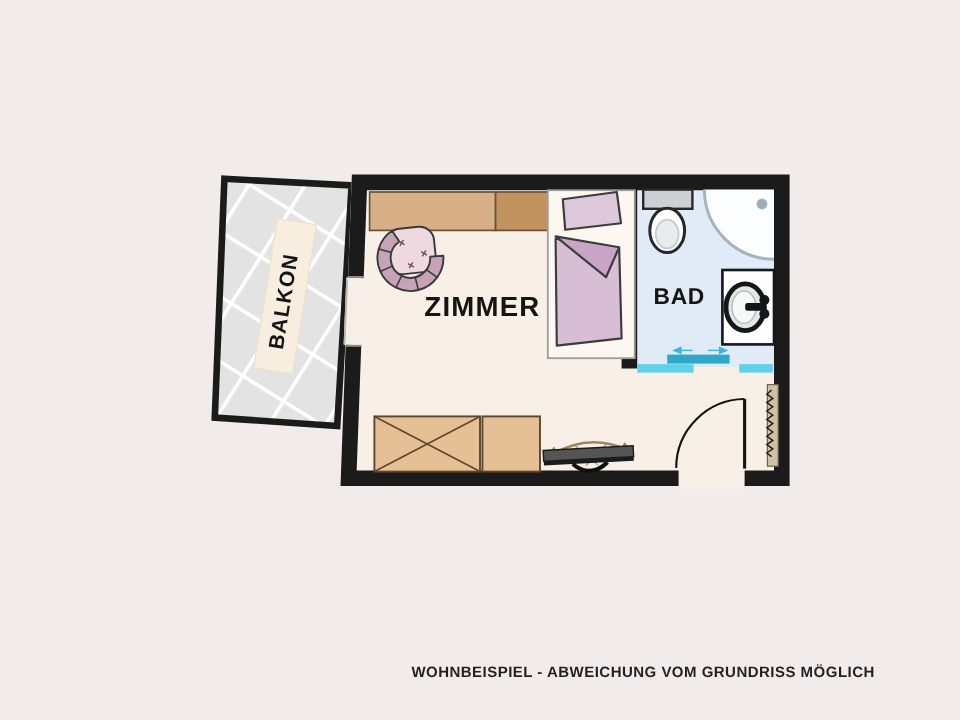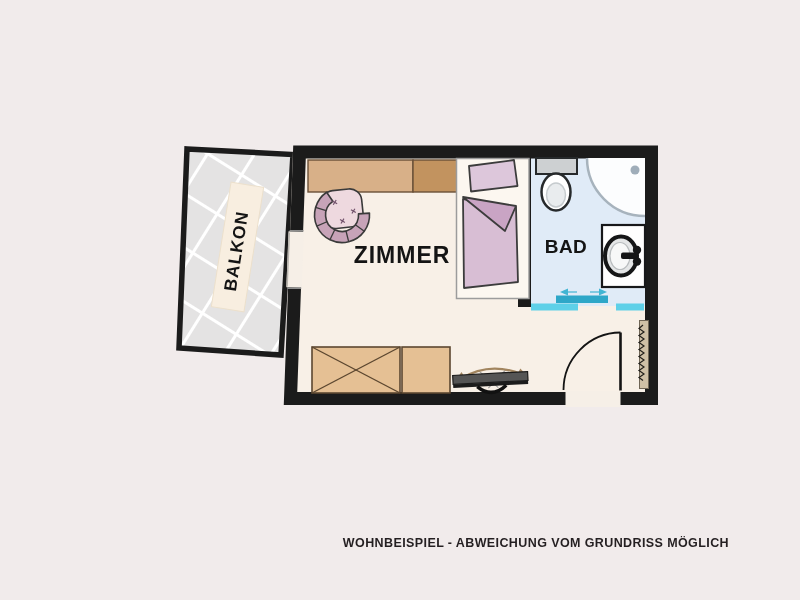--- a/index.html
+++ b/index.html
@@ -1,20 +1,20 @@
 <!DOCTYPE html>
 <html><head>
 <meta charset="utf-8">
 <style>
   html,body{margin:0;padding:0;}
   body{font-family:"Liberation Sans", sans-serif;}
   .stage{position:relative;width:800px;height:600px;background:#f1ebeb;overflow:hidden;}
   svg{position:absolute;left:0;top:0;}
   .caption{
-    position:absolute;right:71px;top:536px;
+    position:absolute;right:71px;top:553px;
     font-size:12.5px;font-weight:bold;letter-spacing:.4px;
     color:#241f21;white-space:nowrap;
   }
   text{font-family:"Liberation Sans", sans-serif;font-weight:bold;fill:#141414;}
 </style>
 </head>
 <body>
 
 <div class="stage">
 <svg width="800" height="600" viewBox="0 0 800 600">

